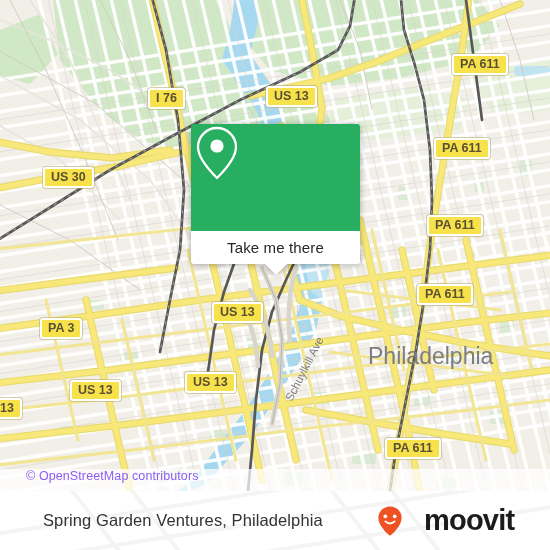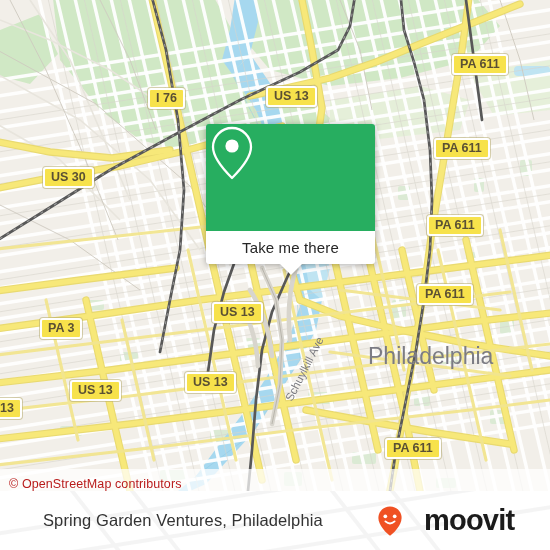--- a/index.html
+++ b/index.html
@@ -12,29 +12,29 @@
   .screen{position:relative;width:550px;height:550px;overflow:hidden;background:#f2efe9;}
 
   
   .map{position:absolute;left:0;top:0;width:550px;height:491px;overflow:hidden;background:#f2efe9;}
   .map svg{display:block;position:absolute;left:0;top:0;}
 
   
   .attrib{
     position:absolute;left:0;bottom:0;width:550px;height:22px;
     background:rgba(255,255,255,0.72);
-    display:flex;align-items:flex-end;
-    box-sizing:border-box;padding-left:9px;
-    font-size:12.5px;color:#b91c1c;letter-spacing:.1px;
+    display:flex;align-items:flex-start;
+    box-sizing:border-box;padding-left:26px;
+    font-size:12.5px;color:#8b5cf6;letter-spacing:.1px;
     white-space:nowrap;
   }
 
   
   .card{
-    position:absolute;left:206px;top:124px;width:169px;
+    position:absolute;left:191px;top:124px;width:169px;
     filter:drop-shadow(0 1px 3px rgba(0,0,0,.33));
   }
   .card-top{
     height:107px;background:#27ae60;
     border-radius:3px 3px 0 0;
     display:flex;align-items:center;justify-content:center;
   }
   .card-bottom{
     height:33px;background:#ffffff;border-radius:0 0 3px 3px;
     display:flex;align-items:center;justify-content:center;

